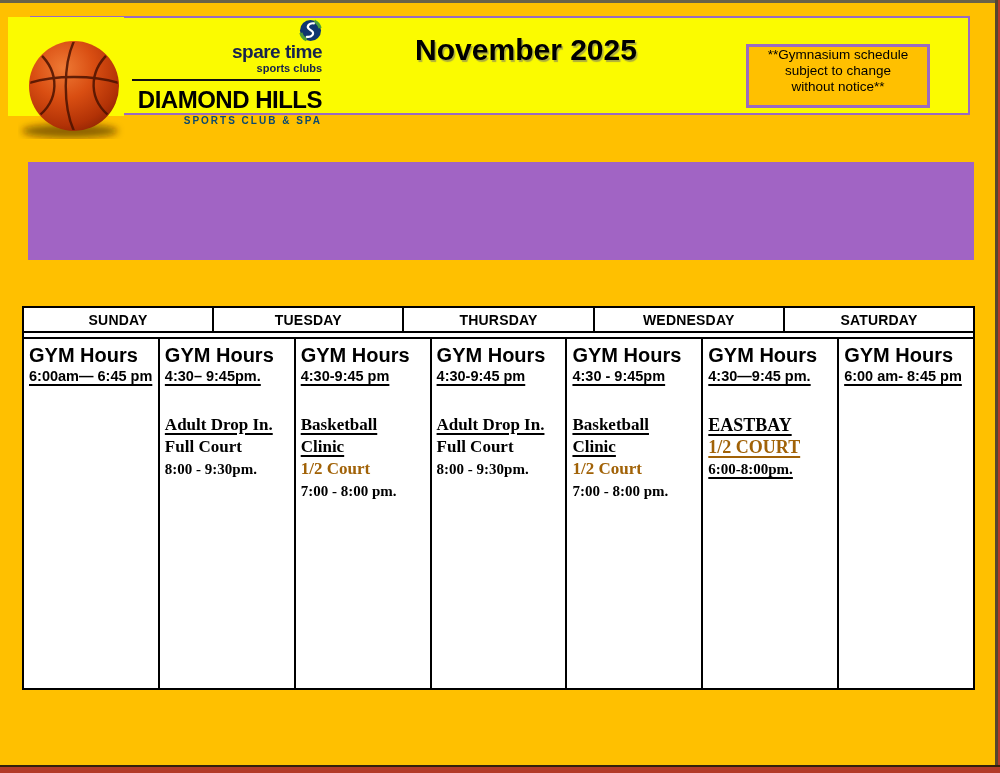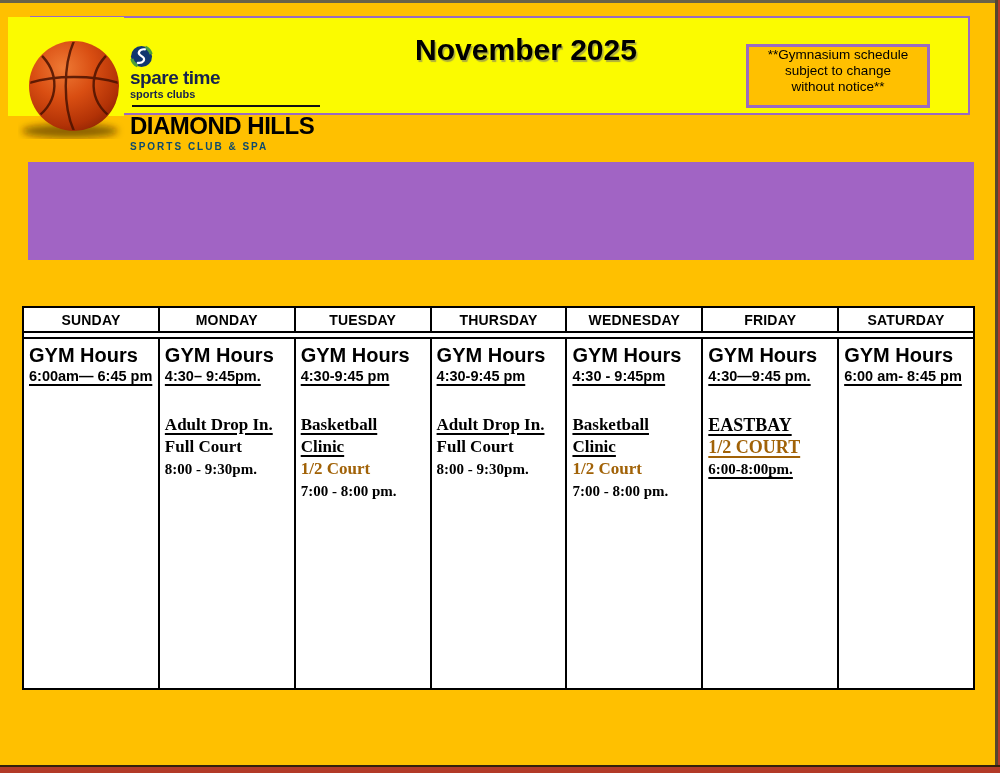--- a/index.html
+++ b/index.html
@@ -15,21 +15,21 @@
   .frame-bottom{position:absolute;bottom:0;left:0;width:1000px;height:8px;background:#B23A28;border-top:2px solid #33200C;box-sizing:border-box;}
 
   
   .header-box{
     position:absolute;left:30px;top:16px;width:940px;height:99px;
     background:#FBFB00;border:2px solid #9B6BC0;box-sizing:border-box;
   }
   .ball-patch{position:absolute;left:8px;top:17px;width:116px;height:99px;background:#FBFB00;}
   .ball-svg{position:absolute;left:10px;top:22px;width:112px;height:100px;}
 
-  .logo{position:absolute;left:130px;top:19px;width:192px;text-align:left;color:#16224E;margin-top:26px;}
+  .logo{position:absolute;left:130px;top:19px;width:192px;text-align:right;color:#16224E;}
   .logo-icon{height:23px;}
   .brand{font-size:19px;font-weight:bold;line-height:20px;letter-spacing:-0.5px;}
   .brand-sub{font-size:11px;font-weight:bold;line-height:12px;}
   .logo-divider{height:2px;background:#111;margin:5px 2px 6px 2px;}
   .club{font-size:24px;font-weight:bold;color:#000;line-height:25px;letter-spacing:-0.5px;}
   .club-sub{font-size:10px;font-weight:bold;color:#0c4a6e;letter-spacing:2px;line-height:18px;}
 
   .title-block{position:absolute;left:312px;top:27px;width:428px;text-align:center;color:#000;}
   .title-main{font-size:30px;font-weight:bold;line-height:34px;text-shadow:1.5px 1.5px 1px rgba(110,110,110,.55);}
   .title-sub{font-size:30px;font-weight:bold;line-height:34px;margin-top:6px;text-shadow:1.5px 1.5px 1px rgba(110,110,110,.55);}
@@ -129,25 +129,23 @@
   <div>**Gymnasium schedule</div>
   <div>subject to change</div>
   <div>without notice**</div>
 </div>
 
 <div class="band"></div>
 
 <div class="schedule">
   <div class="head-row">
     <div class="head-cell">SUNDAY</div>
-    <div class="head-cell">MONDAY</div>
     <div class="head-cell">TUESDAY</div>
     <div class="head-cell">THURSDAY</div>
     <div class="head-cell">WEDNESDAY</div>
-    <div class="head-cell">FRIDAY</div>
     <div class="head-cell">SATURDAY</div>
   </div>
   <div class="row-gap"></div>
   <div class="body-row">
 
     <div class="day-cell">
       <div class="gym">GYM Hours</div>
       <div class="hours">6:00am— 6:45 pm</div>
     </div>
 

